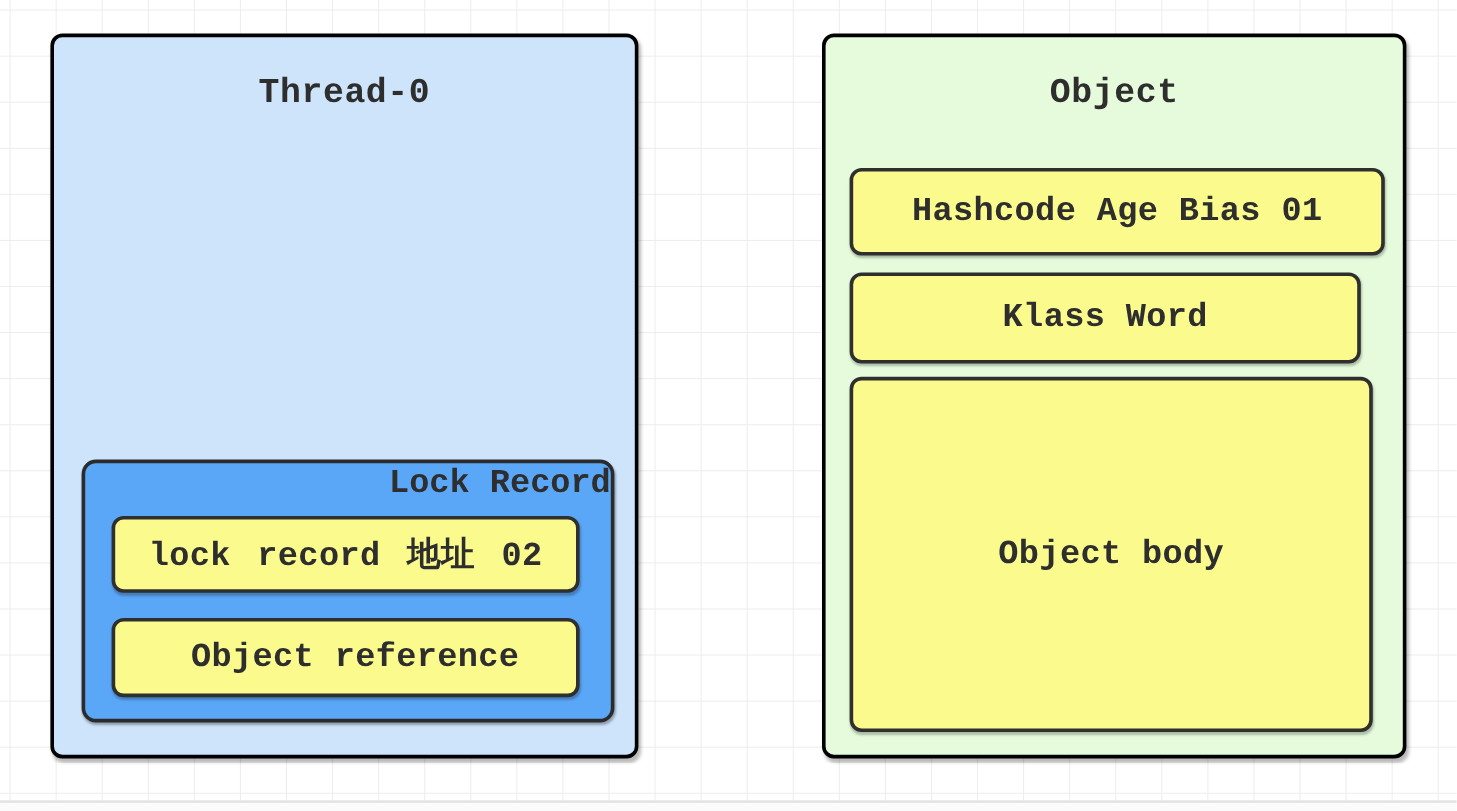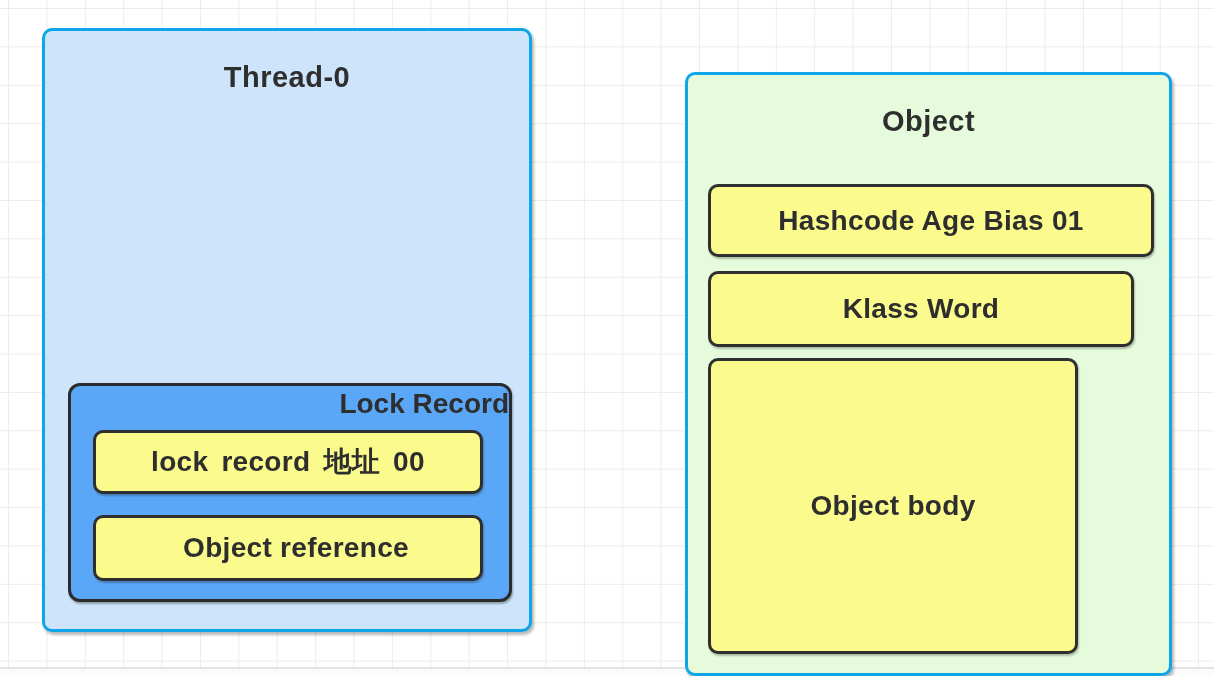--- a/index.html
+++ b/index.html
@@ -30,35 +30,35 @@
     position: absolute;
     left: 0; top: 667px;
     width: 1214px; height: 9px;
     background: #fbfbfb;
     border-top: 2px solid #e2e2e2;
   }
 
   
   .node {
     position: absolute;
-    border: 3px solid #0ea5e9;
+    border: 3px solid #000000;
     border-radius: 10px;
     box-shadow: 2px 3px 3px rgba(0,0,0,0.28);
     font-weight: bold;
+    font-family: Liberation Mono, monospace;
   }
   .thread-node {
     left: 42px; top: 28px;
     width: 490px; height: 604px;
     background: #cde4fa;
   }
   .object-node {
     left: 685px; top: 28px;
     width: 487px; height: 604px;
     background: #e5fbdc;
-    margin-top: 44px;
   }
   .box-title {
     text-align: center;
     padding-top: 30px;
     font-size: 29px;
     font-weight: bold;
     letter-spacing: 0.5px;
   }
 
   .lock-record {
@@ -91,38 +91,38 @@
     letter-spacing: 0.3px;
   }
 
   
   .slot-lr-a { left: 22px; top: 44px;  width: 390px; height: 64px; word-spacing: 5px; }
   .slot-lr-b { left: 22px; top: 129px; width: 390px; height: 66px; padding-left: 16px; }
 
   
   .slot-obj-1 { left: 20px; top: 109px; width: 446px; height: 73px; align-items: center; }
   .slot-obj-2 { left: 20px; top: 196px; width: 426px; height: 76px; }
-  .slot-obj-3 { left: 20px; top: 283px; width: 370px; height: 296px; }
+  .slot-obj-3 { left: 20px; top: 283px; width: 436px; height: 296px; }
 </style>
 </head>
 <body>
 
 <div class="canvas">
 
   <div class="grid"></div>
   <div class="page-edge"></div>
 
   <div class="node thread-node">
     <div class="box-title">Thread-0</div>
 
     <div class="lock-record">
       <div class="lr-title">Lock Record</div>
 
       <div class="slot slot-lr-a">
-        <span>lock record 地址 00</span>
+        <span>lock record 地址 02</span>
       </div>
 
       <div class="slot slot-lr-b">
         <span>Object reference</span>
       </div>
     </div>
   </div>
 
   <div class="node object-node">
     <div class="box-title">Object</div>

